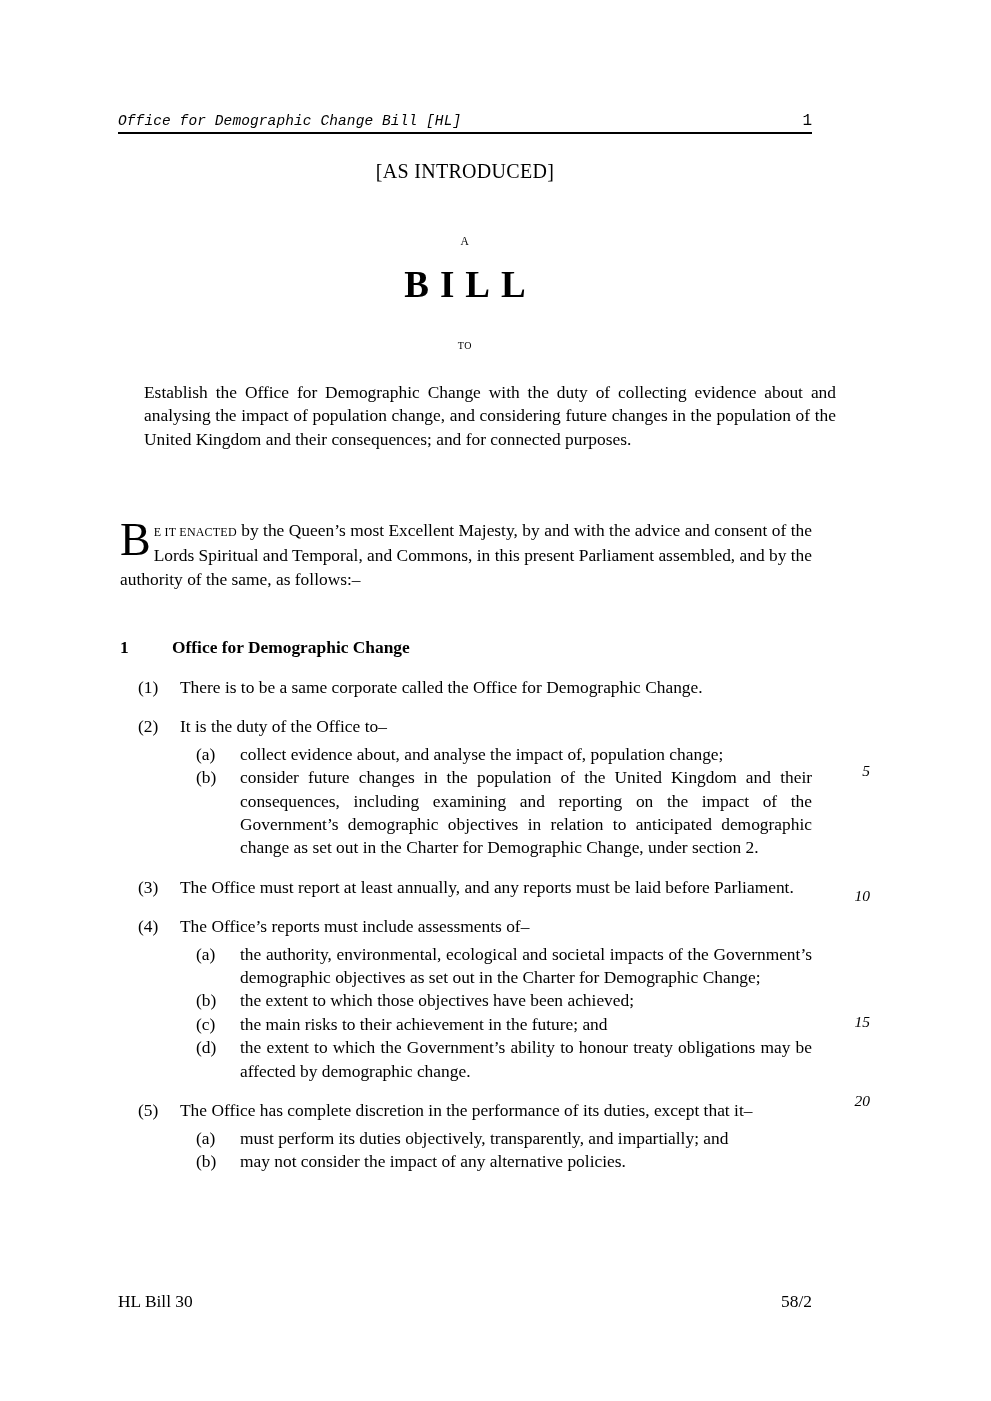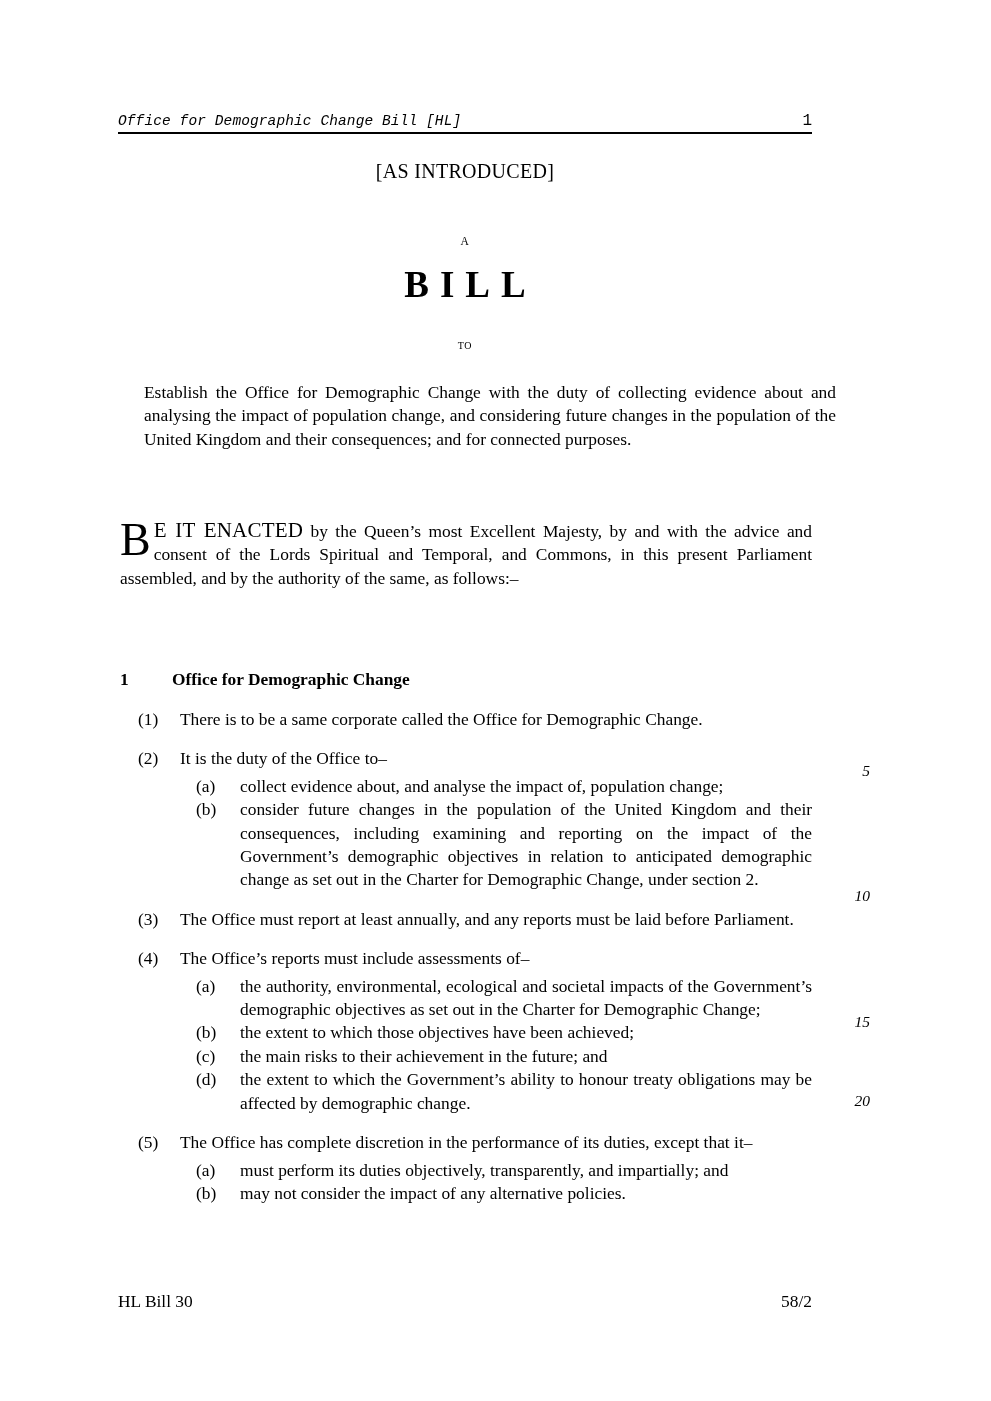--- a/index.html
+++ b/index.html
@@ -114,21 +114,21 @@
   }
   .enacting .dropcap {
     float: left;
     font-size: 46px;
     line-height: 40px;
     padding-right: 3px;
     margin-top: 1px;
   }
   .smallcaps {
     font-variant: small-caps;
-    font-size: 21px;
+    font-size: 12px;
     letter-spacing: 0.2px;
   }
 
   
   .body-block {
     position: absolute;
     left: 0;
     top: 636px;
     width: 991px;
   }
@@ -143,21 +143,20 @@
   }
   .section-heading .sec-num {
     position: absolute;
     left: 120px;
     top: 0;
     width: 46px;
   }
   .section-heading .sec-title {
     display: block;
     margin-left: 52px;
-    margin-top: 32px;
   }
 
   
   .subsec {
     position: relative;
     margin: 0 0 16px 0;
     padding-left: 180px;
     padding-right: 179px;
     font-size: 17.4px;
     line-height: 23.4px;

